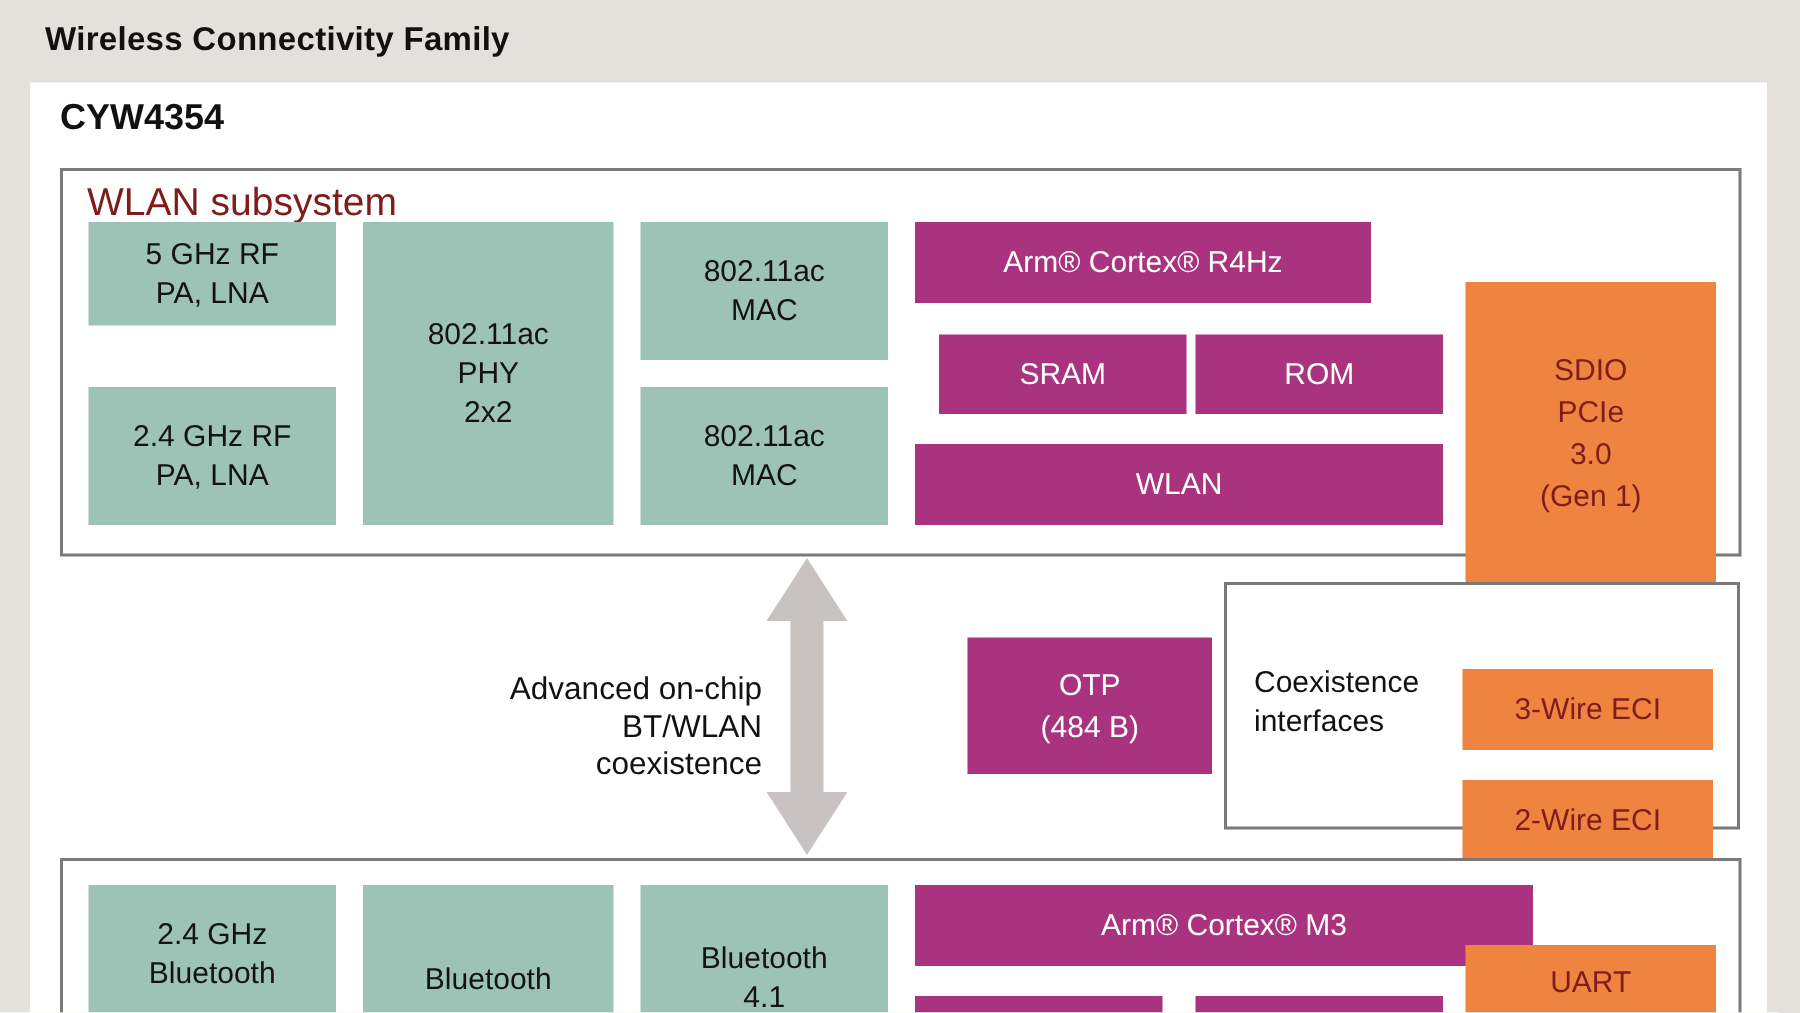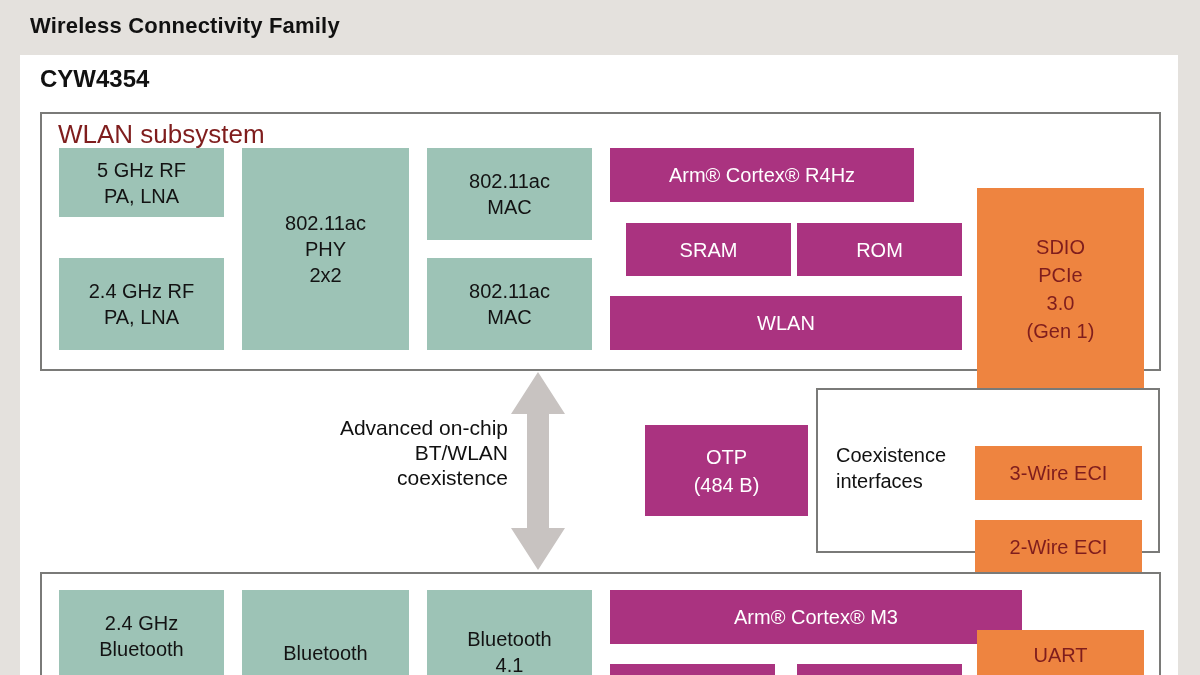--- a/index.html
+++ b/index.html
@@ -86,21 +86,21 @@
       <div class="abs blk magenta" style="left:584px;top:109px;width:165px;height:53px;">SRAM</div>
       <div class="abs blk magenta" style="left:755px;top:109px;width:165px;height:53px;">ROM</div>
       <div class="abs blk magenta" style="left:568px;top:182px;width:352px;height:54px;">WLAN</div>
 
       <div class="abs blk orange" style="left:935px;top:34px;width:167px;height:202px;line-height:28px;">SDIO
 PCIe
 3.0
 (Gen 1)</div>
     </div>
 
-    <div class="abs" id="coex-note" style="left:278px;top:360px;">Advanced on-chip
+    <div class="abs" id="coex-note" style="left:278px;top:392px;">Advanced on-chip
 BT/WLAN
 coexistence</div>
 
     <svg class="abs arrow-svg" style="left:491px;top:317px;" width="54" height="198" viewBox="0 0 54 198">
       <polygon points="27,0 54,42 38,42 38,156 54,156 27,198 0,156 16,156 16,42 0,42" fill="var(--arrow,#c8c3c1)"></polygon>
     </svg>
 
     <div class="abs blk magenta" style="left:625px;top:370px;width:163px;height:91px;line-height:28px;">OTP
 (484 B)</div>
 

